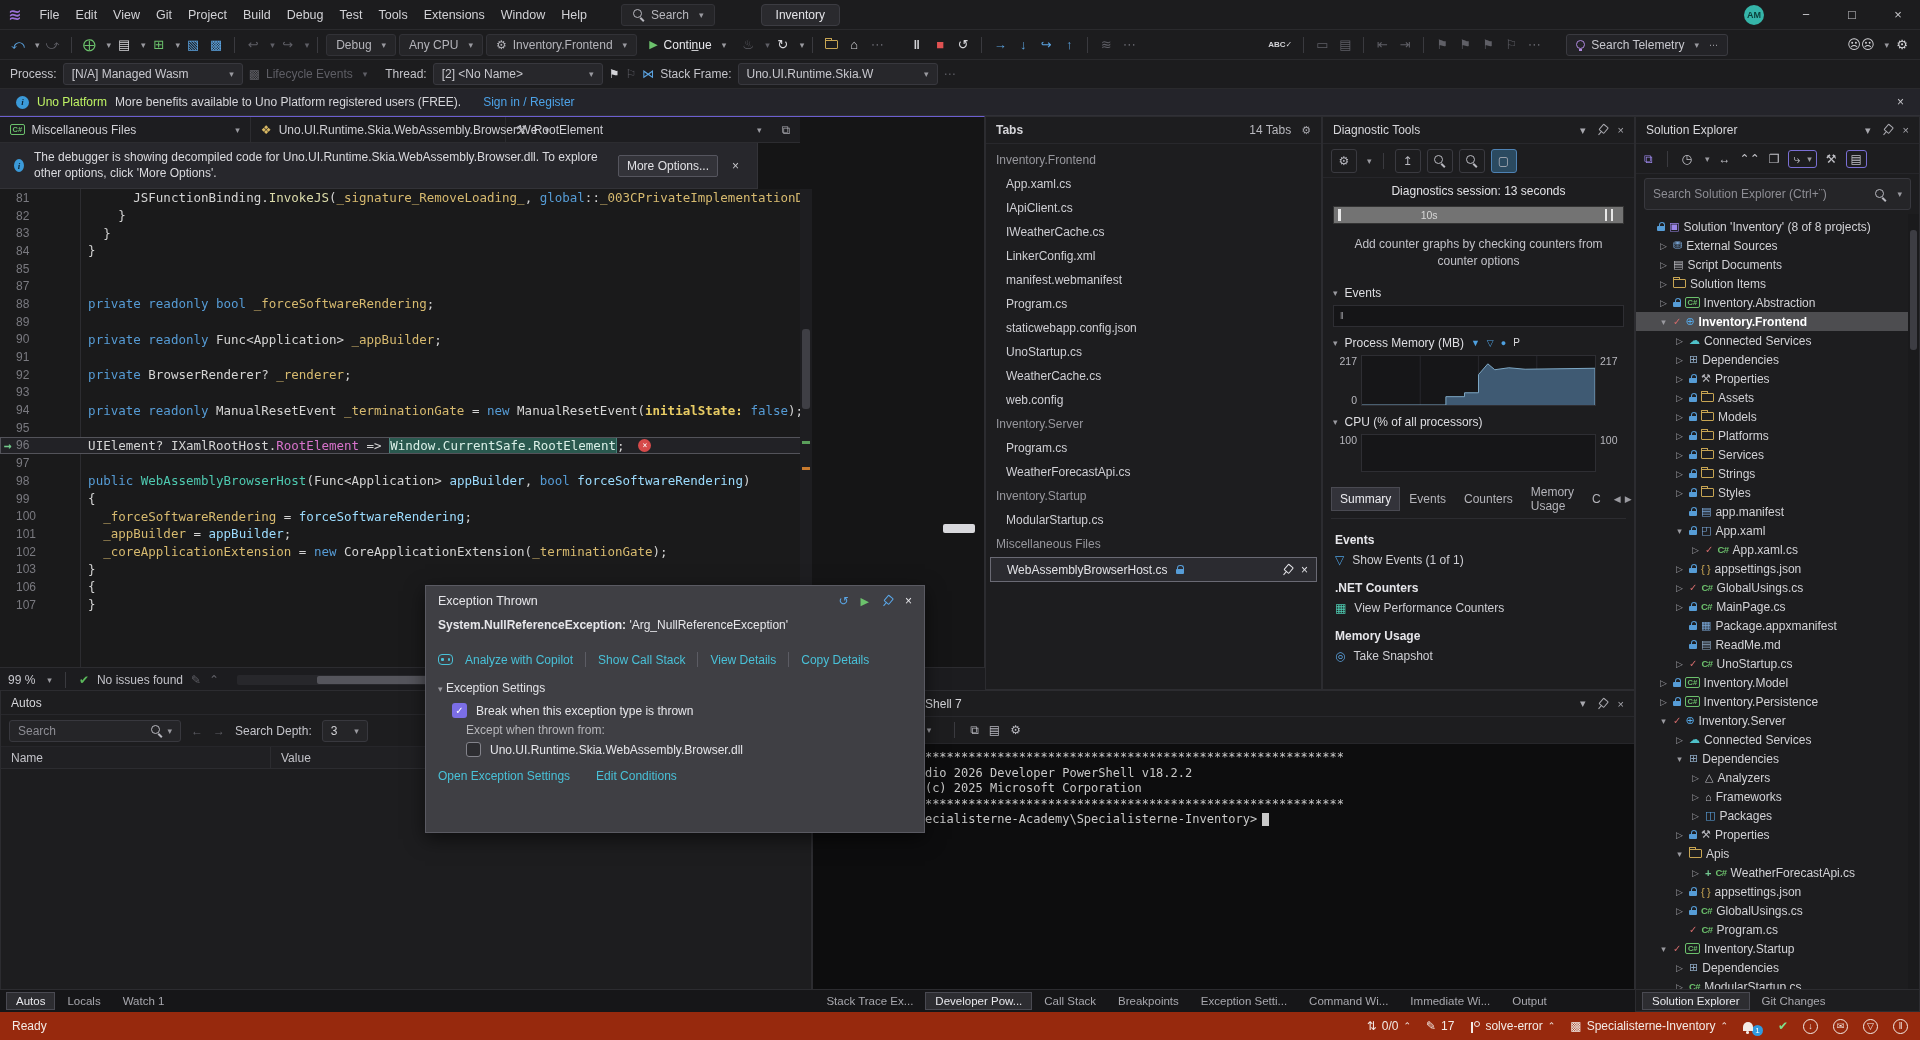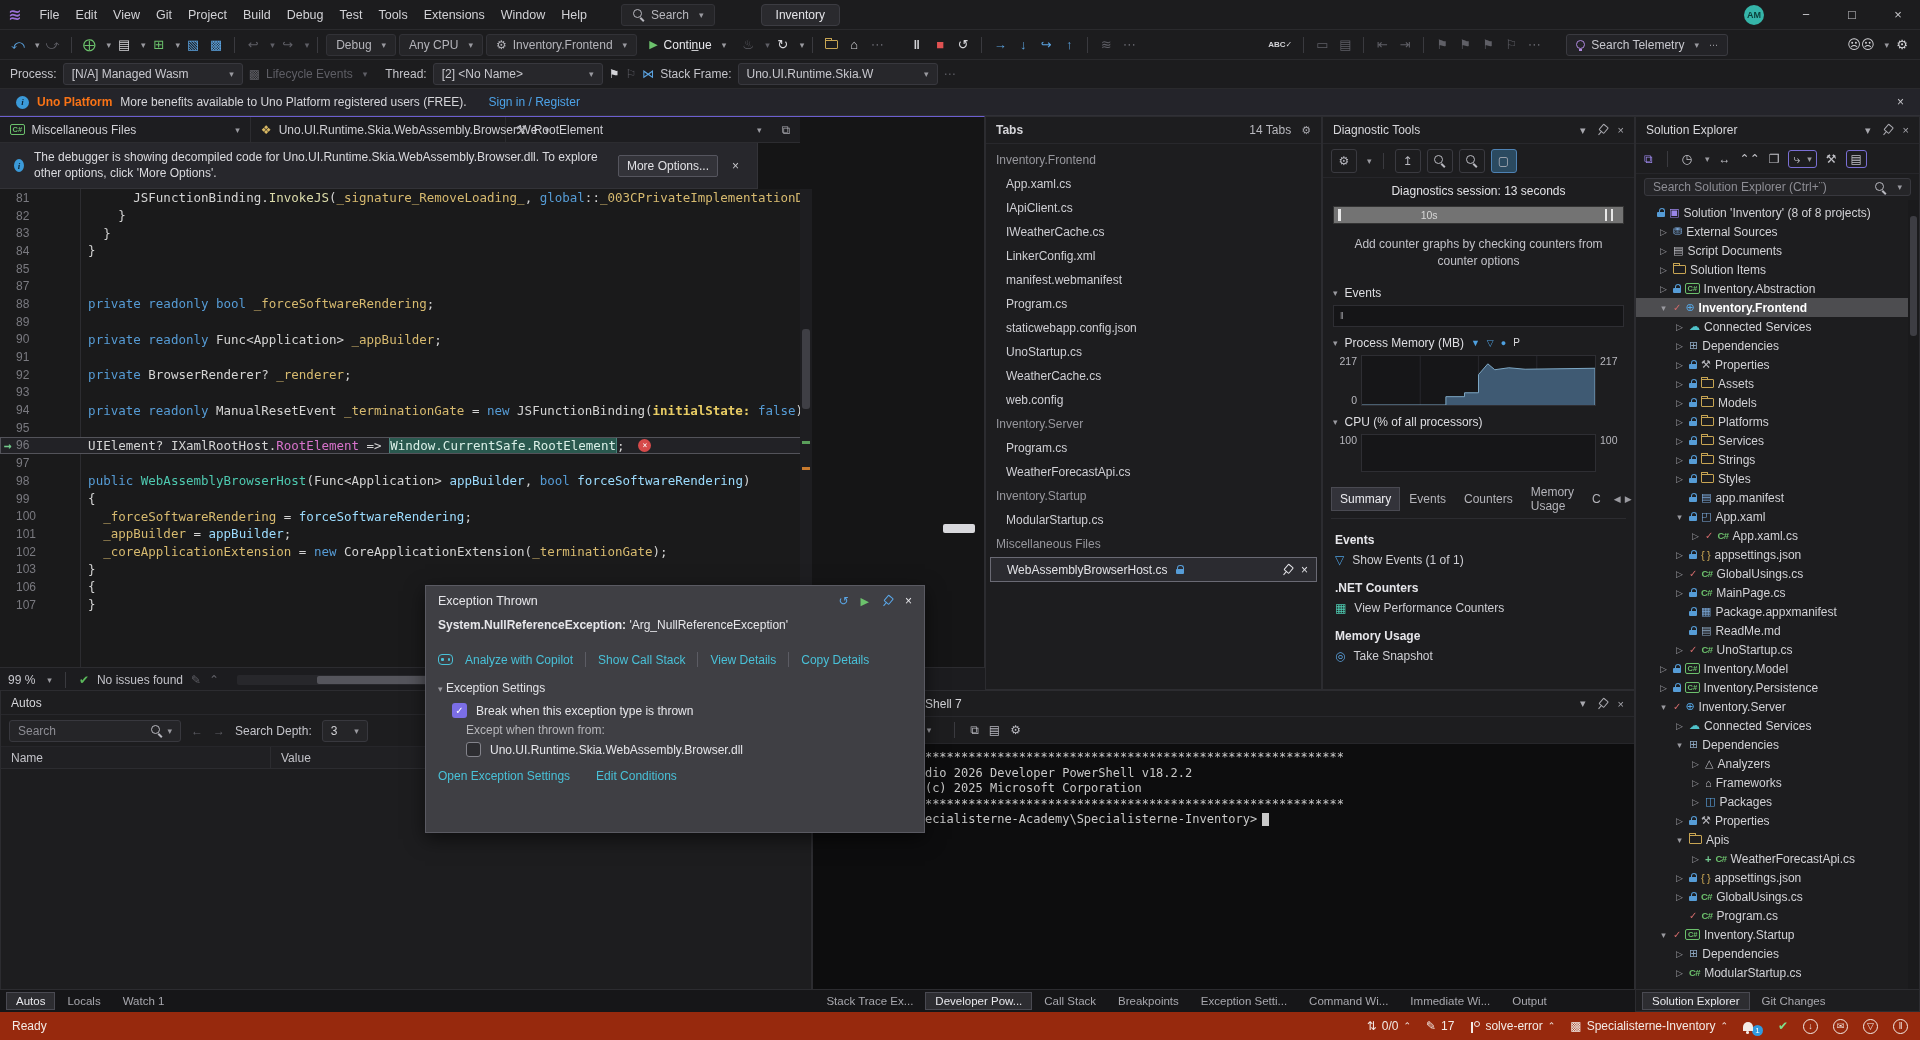--- a/index.html
+++ b/index.html
@@ -110,21 +110,21 @@
   .dtab{padding:4px 8px;color:#b4b4ba;border:1px solid transparent}
   .dtab.on{background:#33333a;border-color:#4a4a52;color:#ececf0}
   .dsummary{padding:4px 12px}
   .dsummary h4{font-size:12px;color:#e6e6ea;font-weight:bold;margin:10px 0 2px}
   .dslink{display:flex;align-items:center;gap:8px;padding:4px 0;color:#cfcfd4}
   
   #solution-panel{left:1635px;top:0;width:285px;height:896px;display:flex;flex-direction:column}
   #se-toolbar{height:30px;display:flex;align-items:center;padding:0 8px;gap:9px;color:#c2c2c8;border-bottom:1px solid #26262a}
   .se-ic{font-size:12px}
   .se-box{border:1px solid #7a6fd4;border-radius:3px;padding:1px 4px;display:flex;align-items:center;gap:3px}
-  #se-search{margin:4px 8px;height:18px;background:#252528;border:1px solid #38383e;border-radius:3px;display:flex;align-items:center;padding:0 8px;color:#8d8d94;gap:6px}
+  #se-search{margin:4px 8px;height:32px;background:#252528;border:1px solid #38383e;border-radius:3px;display:flex;align-items:center;padding:0 8px;color:#8d8d94;gap:6px}
   #se-tree{flex:1;overflow:hidden;padding:3px 0;position:relative}
   .trow{height:19px;display:flex;align-items:center;gap:4px;padding-right:4px;color:#d2d2d6;white-space:nowrap}
   .trow.selrow{background:#4d4d50;color:#fff}
   .texp{width:11px;color:#9a9aa0;font-size:9px;text-align:center;flex:none}
   .tchk{color:#d16a6a;font-size:10px;font-weight:bold}
   .tplus{color:#73c991;font-weight:bold;font-size:11px}
   .csg{color:#6cc06c;font-weight:bold;font-size:9.5px;letter-spacing:-.5px}
   .icsproj{border:1.2px solid #6cc06c;color:#6cc06c;font-size:7.5px;font-weight:bold;padding:0 1.5px;border-radius:2px}
   #se-scroll{position:absolute;right:0;top:0;width:11px;bottom:0;background:#1a1a1c}
   #se-thumb{position:absolute;left:2px;right:2px;top:16px;height:120px;background:#3d3d43;border-radius:3px}
@@ -312,21 +312,21 @@
   <span class="dlabel">Stack Frame:</span>
   <div class="dsel" style="width:200px">
       <span>Uno.UI.Runtime.Skia.W</span>
       <span class="dd" style="margin-left:auto">▾</span>
     </div>
   <span class="gl dim">⋯</span>
 </div>
 
 <div id="infobar">
   <span class="info-dot">i</span>
-  <span style="font-weight:bold;color:#f97316">Uno Platform</span>
+  <span style="font-weight:normal;color:#bef264">Uno Platform</span>
   <span style="color:#d6d6da">More benefits available to Uno Platform registered users (FREE).</span>
   <span class="link" style="margin-left:14px">Sign in / Register</span>
   <span style="margin-left:auto;color:#c8c8cc">×</span>
 </div>
 
 <div id="main">
 
   <div id="editor-well">
     <div id="breadcrumbs">
       <div class="crumb" style="width:255px">
@@ -413,21 +413,21 @@
             <span class="ct">    <span class="kw">private </span><span class="w">BrowserRenderer? </span><span class="fld">_renderer</span><span class="w">;</span></span>
           </div>
           <div class="cl">
             <span class="bpmargin"></span>
             <span class="gut">93</span>
             <span class="ct"></span>
           </div>
           <div class="cl">
             <span class="bpmargin"></span>
             <span class="gut">94</span>
-            <span class="ct">    <span class="kw">private readonly </span><span class="w">ManualResetEvent </span><span class="fld">_terminationGate</span><span class="w"> = </span><span class="kw">new</span><span class="w"> JSFunctionBinding(</span><span class="parm">initialState:</span><span class="w"> </span><span class="kw">false</span><span class="w">);</span></span>
+            <span class="ct">    <span class="kw">private readonly </span><span class="w">ManualResetEvent </span><span class="fld">_terminationGate</span><span class="w"> = </span><span class="kw">new</span><span class="w"> ManualResetEvent(</span><span class="parm">initialState:</span><span class="w"> </span><span class="kw">false</span><span class="w">);</span></span>
           </div>
           <div class="cl">
             <span class="bpmargin"></span>
             <span class="gut">95</span>
             <span class="ct"></span>
           </div>
           <div class="cl cur-line">
             <span class="bpmargin">
               <span class="cur-arrow">→</span>
             </span>

